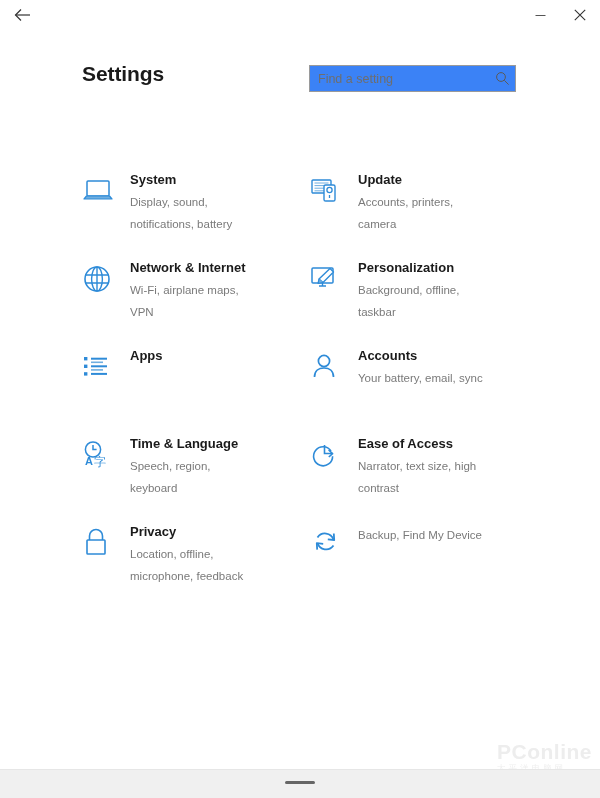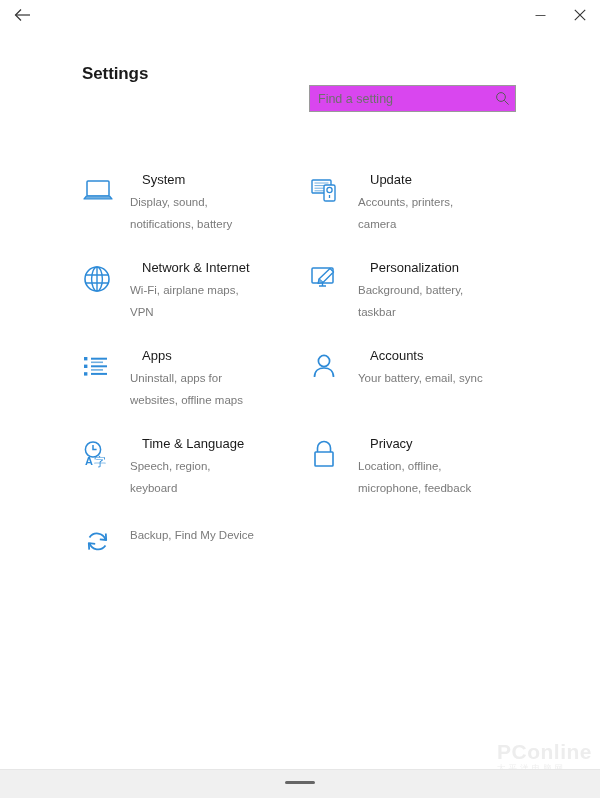--- a/index.html
+++ b/index.html
@@ -53,38 +53,37 @@
   .header {
     position: absolute;
     left: 0; top: 58px;
     width: 600px;
     height: 46px;
   }
   .page-title {
     position: absolute;
     left: 82px;
     top: 0;
-    font-size: 17px;
+    font-size: 21px;
     font-weight: bold;
     color: #1a1a1a;
     letter-spacing: -0.1px;
     line-height: 32px;
   }
   .search-box {
     position: absolute;
     left: 309px;
     top: 7px;
     width: 207px;
     height: 27px;
     border: 1px solid #9a9a9a;
-    background: #d946ef;
+    background: #3b82f6;
     display: flex;
     align-items: center;
     box-sizing: border-box;
-    margin-top: 20px;
   }
   .search-input {
     flex: 1;
     border: 0;
     outline: none;
     background: transparent;
     font-family: "Liberation Sans", sans-serif;
     font-size: 12.5px;
     color: #3a3a3a;
     padding: 0 8px;
@@ -127,25 +126,24 @@
     justify-content: flex-start;
     padding-top: 2px;
   }
   .tile-icon svg { display: block; }
   .tile-text {
     padding-left: 8px;
     padding-top: 2px;
   }
   .tile-title {
     font-size: 13px;
-    font-weight: normal;
+    font-weight: bold;
     color: #1a1a1a;
     line-height: 16px;
     margin-bottom: 3px;
-    margin-left: 12px;
   }
   .tile-desc {
     font-size: 11.5px;
     color: #7a7a7a;
     line-height: 22px;
     max-width: 130px;
   }
 
   
   .bottom-bar {
@@ -284,40 +282,39 @@
     <div class="tile-icon">
       <svg width="32" height="28" viewBox="0 0 32 28">
         <rect x="2" y="3" width="21" height="15" rx="1" fill="none" stroke="#2E8BD8" stroke-width="1.5"></rect>
         <path d="M9 21 H16 M12.5 18 V21" stroke="#2E8BD8" stroke-width="1.4"></path>
         <path d="M9 14 L20 3.5 L23.5 7 L13 17.5 Z" fill="#ffffff" stroke="#2E8BD8" stroke-width="1.4" stroke-linejoin="round"></path>
         <path d="M9 14 L8 18.5 L13 17.5" fill="#6FAEE0" stroke="#2E8BD8" stroke-width="1.2" stroke-linejoin="round"></path>
       </svg>
     </div>
     <div class="tile-text">
       <div class="tile-title">Personalization</div>
-      <div class="tile-desc">Background, battery, taskbar</div>
+      <div class="tile-desc">Background, offline, taskbar</div>
     </div>
   </div>
 
   <div class="tile">
     <div class="tile-icon">
       <svg width="30" height="26" viewBox="0 0 30 26">
         <rect x="2" y="3" width="3.4" height="3.4" fill="#2E8BD8"></rect>
         <rect x="2" y="10.6" width="3.4" height="3.4" fill="#2E8BD8"></rect>
         <rect x="2" y="18.2" width="3.4" height="3.4" fill="#2E8BD8"></rect>
         <path d="M9 4.7 H25" stroke="#2E8BD8" stroke-width="2"></path>
         <path d="M9 8.3 H21" stroke="#6FAEE0" stroke-width="1.6"></path>
         <path d="M9 12.3 H25" stroke="#2E8BD8" stroke-width="2"></path>
         <path d="M9 15.9 H21" stroke="#6FAEE0" stroke-width="1.6"></path>
         <path d="M9 19.9 H25" stroke="#2E8BD8" stroke-width="2"></path>
       </svg>
     </div>
     <div class="tile-text">
       <div class="tile-title">Apps</div>
-      <div class="tile-desc">Uninstall, apps for websites, offline maps</div>
     </div>
   </div>
 
   <div class="tile">
     <div class="tile-icon">
       <svg width="30" height="28" viewBox="0 0 30 28">
         <circle cx="14" cy="8" r="5.6" fill="none" stroke="#2E8BD8" stroke-width="1.7"></circle>
         <path d="M4.5 24 C4.5 17.8 8.8 15 14 15 C19.2 15 23.5 17.8 23.5 24" fill="none" stroke="#2E8BD8" stroke-width="1.7"></path>
       </svg>
     </div>
@@ -335,20 +332,33 @@
         <text x="3" y="25" font-family="Liberation Sans, sans-serif" font-size="11" font-weight="bold" fill="#2E8BD8">A</text>
         <text x="12" y="25.5" font-family="DejaVu Sans, sans-serif" font-size="12" fill="#2E8BD8">字</text>
       </svg>
     </div>
     <div class="tile-text">
       <div class="tile-title">Time &amp; Language</div>
       <div class="tile-desc">Speech, region, keyboard</div>
     </div>
   </div>
 
+  <div class="tile">
+    <div class="tile-icon">
+      <svg width="30" height="28" viewBox="0 0 30 28">
+        <path d="M21 10 A9.5 9.5 0 1 0 22.6 15.2" fill="none" stroke="#2E8BD8" stroke-width="1.6"></path>
+        <path d="M14.5 4 V12.5 H22" fill="none" stroke="#2E8BD8" stroke-width="1.6"></path>
+        <path d="M18.6 9 L22.6 12.6 L18.8 16" fill="none" stroke="#2E8BD8" stroke-width="1.6" stroke-linejoin="round"></path>
+      </svg>
+    </div>
+    <div class="tile-text">
+      <div class="tile-title">Ease of Access</div>
+      <div class="tile-desc">Narrator, text size, high contrast</div>
+    </div>
+  </div>
 
   <div class="tile">
     <div class="tile-icon">
       <svg width="28" height="30" viewBox="0 0 28 30">
         <path d="M7.5 12 V8 A6.5 6.5 0 0 1 20.5 8 V12" fill="none" stroke="#2E8BD8" stroke-width="1.6"></path>
         <rect x="5" y="12" width="18" height="14" rx="0.8" fill="none" stroke="#2E8BD8" stroke-width="1.6"></rect>
       </svg>
     </div>
     <div class="tile-text">
       <div class="tile-title">Privacy</div>

